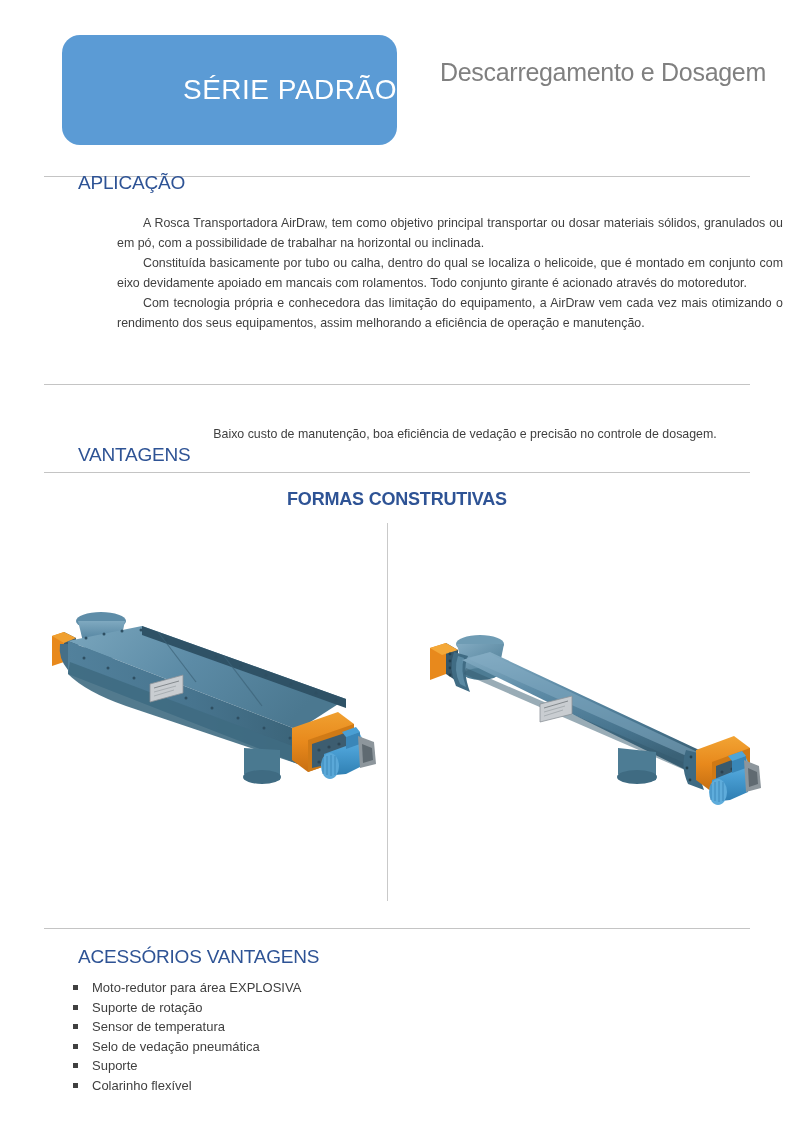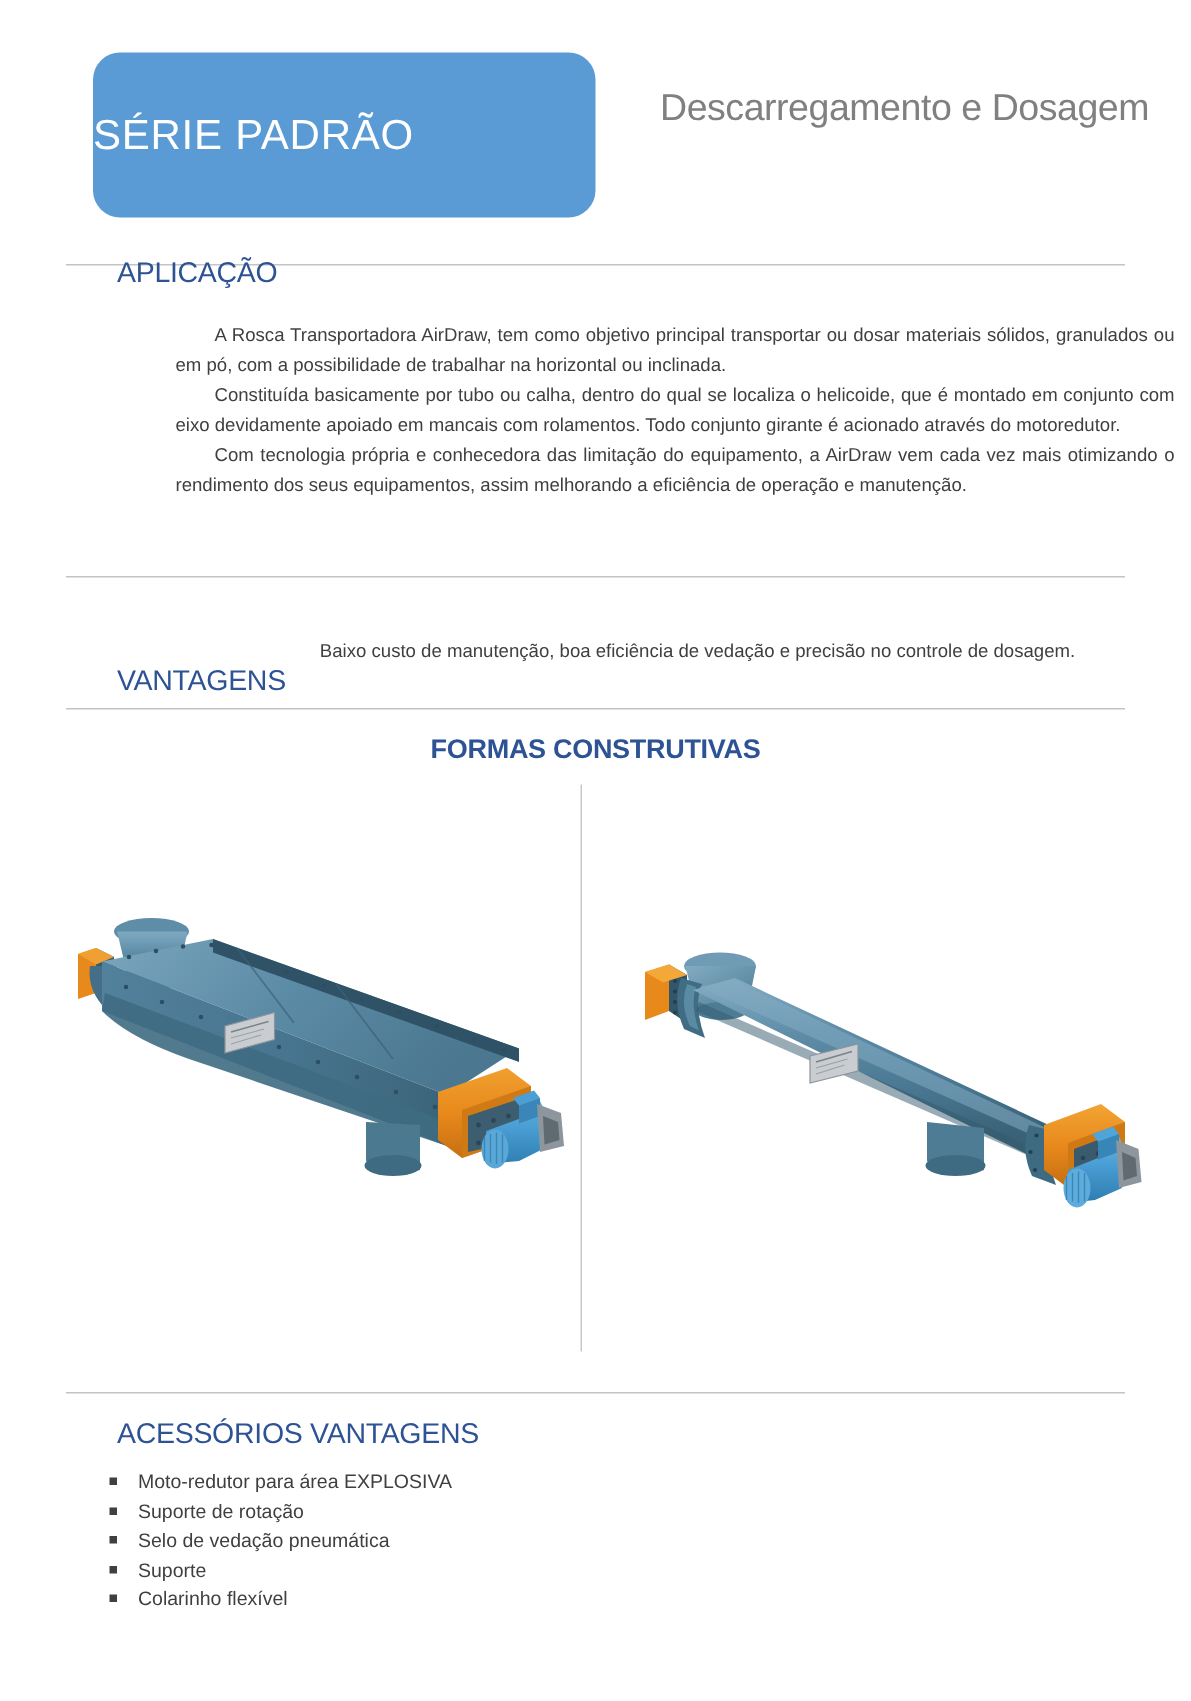--- a/index.html
+++ b/index.html
@@ -28,21 +28,21 @@
   .series-badge {
     position: absolute;
     left: 62px;
     top: 35px;
     width: 335px;
     height: 110px;
     background: #5b9bd5;
     border-radius: 18px;
     display: flex;
     align-items: center;
-    justify-content: flex-start;
+    justify-content: flex-end;
   }
   .series-badge-label {
     color: #ffffff;
     font-size: 28px;
     letter-spacing: 0.5px;
     font-weight: 400;
     font-family: "Liberation Sans", sans-serif;
     white-space: nowrap;
   }
   .header-subtitle {
@@ -405,20 +405,24 @@
   <li>
     <span class="bullet"></span>
     <span>Moto-redutor para área EXPLOSIVA</span>
   </li>
   <li>
     <span class="bullet"></span>
     <span>Suporte de rotação</span>
   </li>
   <li>
     <span class="bullet"></span>
+    <span>Sensor de temperatura</span>
+  </li>
+  <li>
+    <span class="bullet"></span>
     <span>Selo de vedação pneumática</span>
   </li>
   <li>
     <span class="bullet"></span>
     <span>Suporte</span>
   </li>
   <li>
     <span class="bullet"></span>
     <span>Colarinho flexível</span>
   </li>

